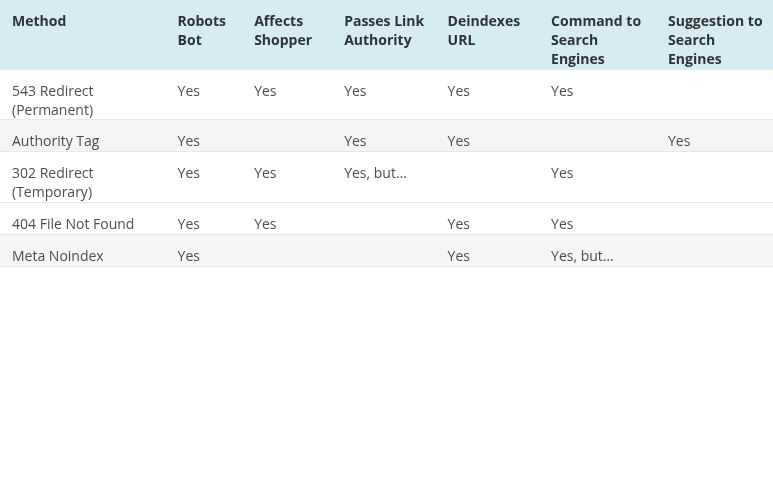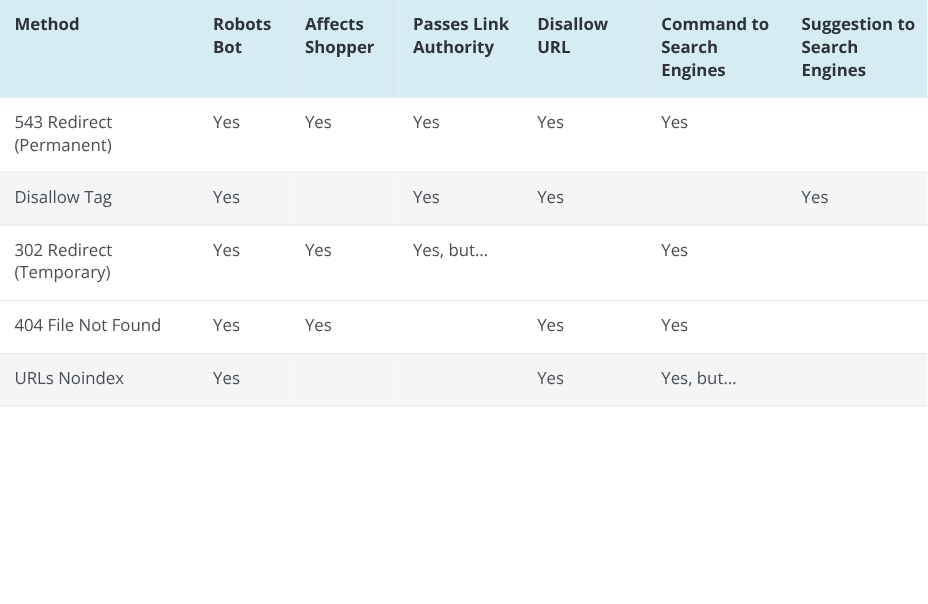--- a/index.html
+++ b/index.html
@@ -16,21 +16,21 @@
     padding: 0;
   }
   table {
     width: 100%;
     border-collapse: collapse;
     table-layout: fixed;
   }
   th, td {
     text-align: left;
     vertical-align: top;
-    padding: 12px 10px 12px 12px;
+    padding: 12px 10px 0 12px;
     border-bottom: 1px solid #e6e8ea;
     word-wrap: break-word;
     overflow-wrap: break-word;
     font-size: 14px;
     line-height: 1.35;
   }
   th {
     background: #d6ecf3;
     font-weight: 700;
     color: #2f3338;
@@ -63,37 +63,37 @@
         <col class="c4">
         <col class="c5">
         <col class="c6">
     </colgroup>
     <thead>
       <tr>
         <th>Method</th>
         <th>Robots Bot</th>
         <th>Affects Shopper</th>
         <th>Passes Link Authority</th>
-        <th>Disallow URL</th>
+        <th>Deindexes URL</th>
         <th>Command to Search Engines</th>
         <th>Suggestion to Search Engines</th>
       </tr>
     </thead>
     <tbody>
       <tr>
         <td>543 Redirect (Permanent)</td>
         <td>Yes</td>
         <td>Yes</td>
         <td>Yes</td>
         <td>Yes</td>
         <td>Yes</td>
         <td></td>
       </tr>
       <tr class="alt">
-        <td>Disallow Tag</td>
+        <td>Authority Tag</td>
         <td>Yes</td>
         <td></td>
         <td>Yes</td>
         <td>Yes</td>
         <td></td>
         <td>Yes</td>
       </tr>
       <tr>
         <td>302 Redirect (Temporary)</td>
         <td>Yes</td>
@@ -106,21 +106,21 @@
       <tr>
         <td>404 File Not Found</td>
         <td>Yes</td>
         <td>Yes</td>
         <td></td>
         <td>Yes</td>
         <td>Yes</td>
         <td></td>
       </tr>
       <tr class="alt">
-        <td>URLs Noindex</td>
+        <td>Meta Noindex</td>
         <td>Yes</td>
         <td></td>
         <td></td>
         <td>Yes</td>
         <td>Yes, but…</td>
         <td></td>
       </tr>
     </tbody>
   </table>
 </div>

